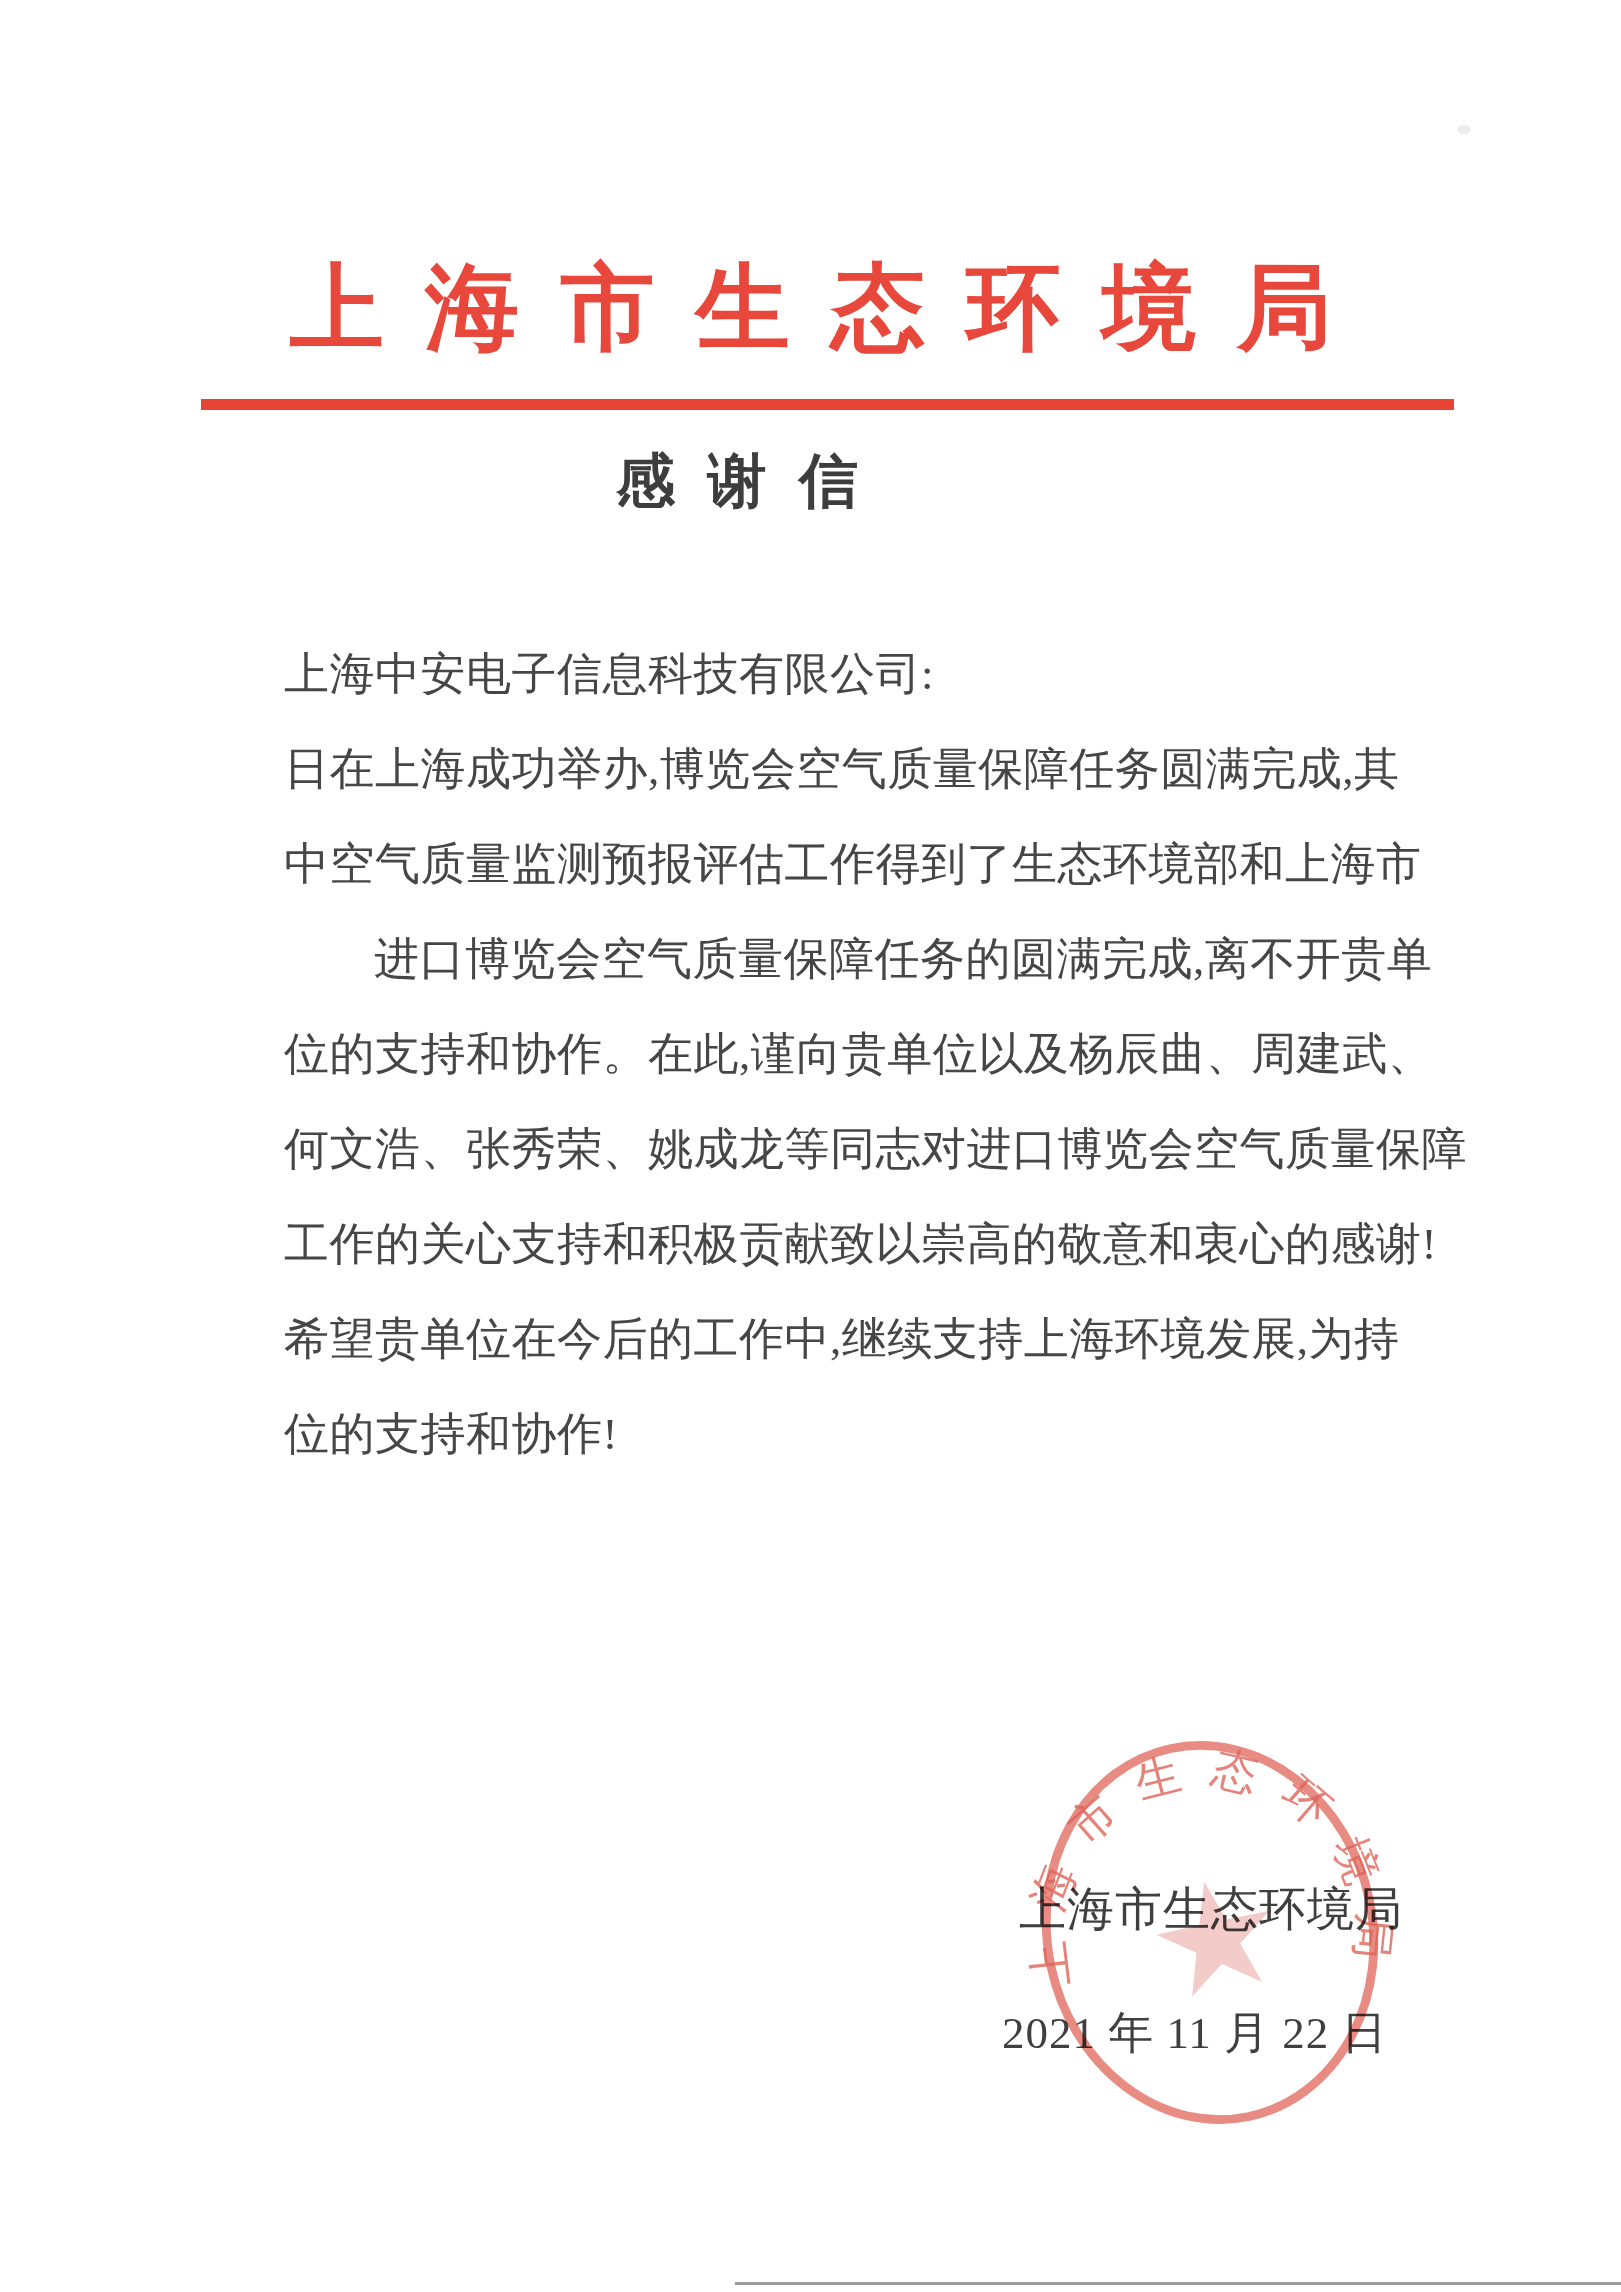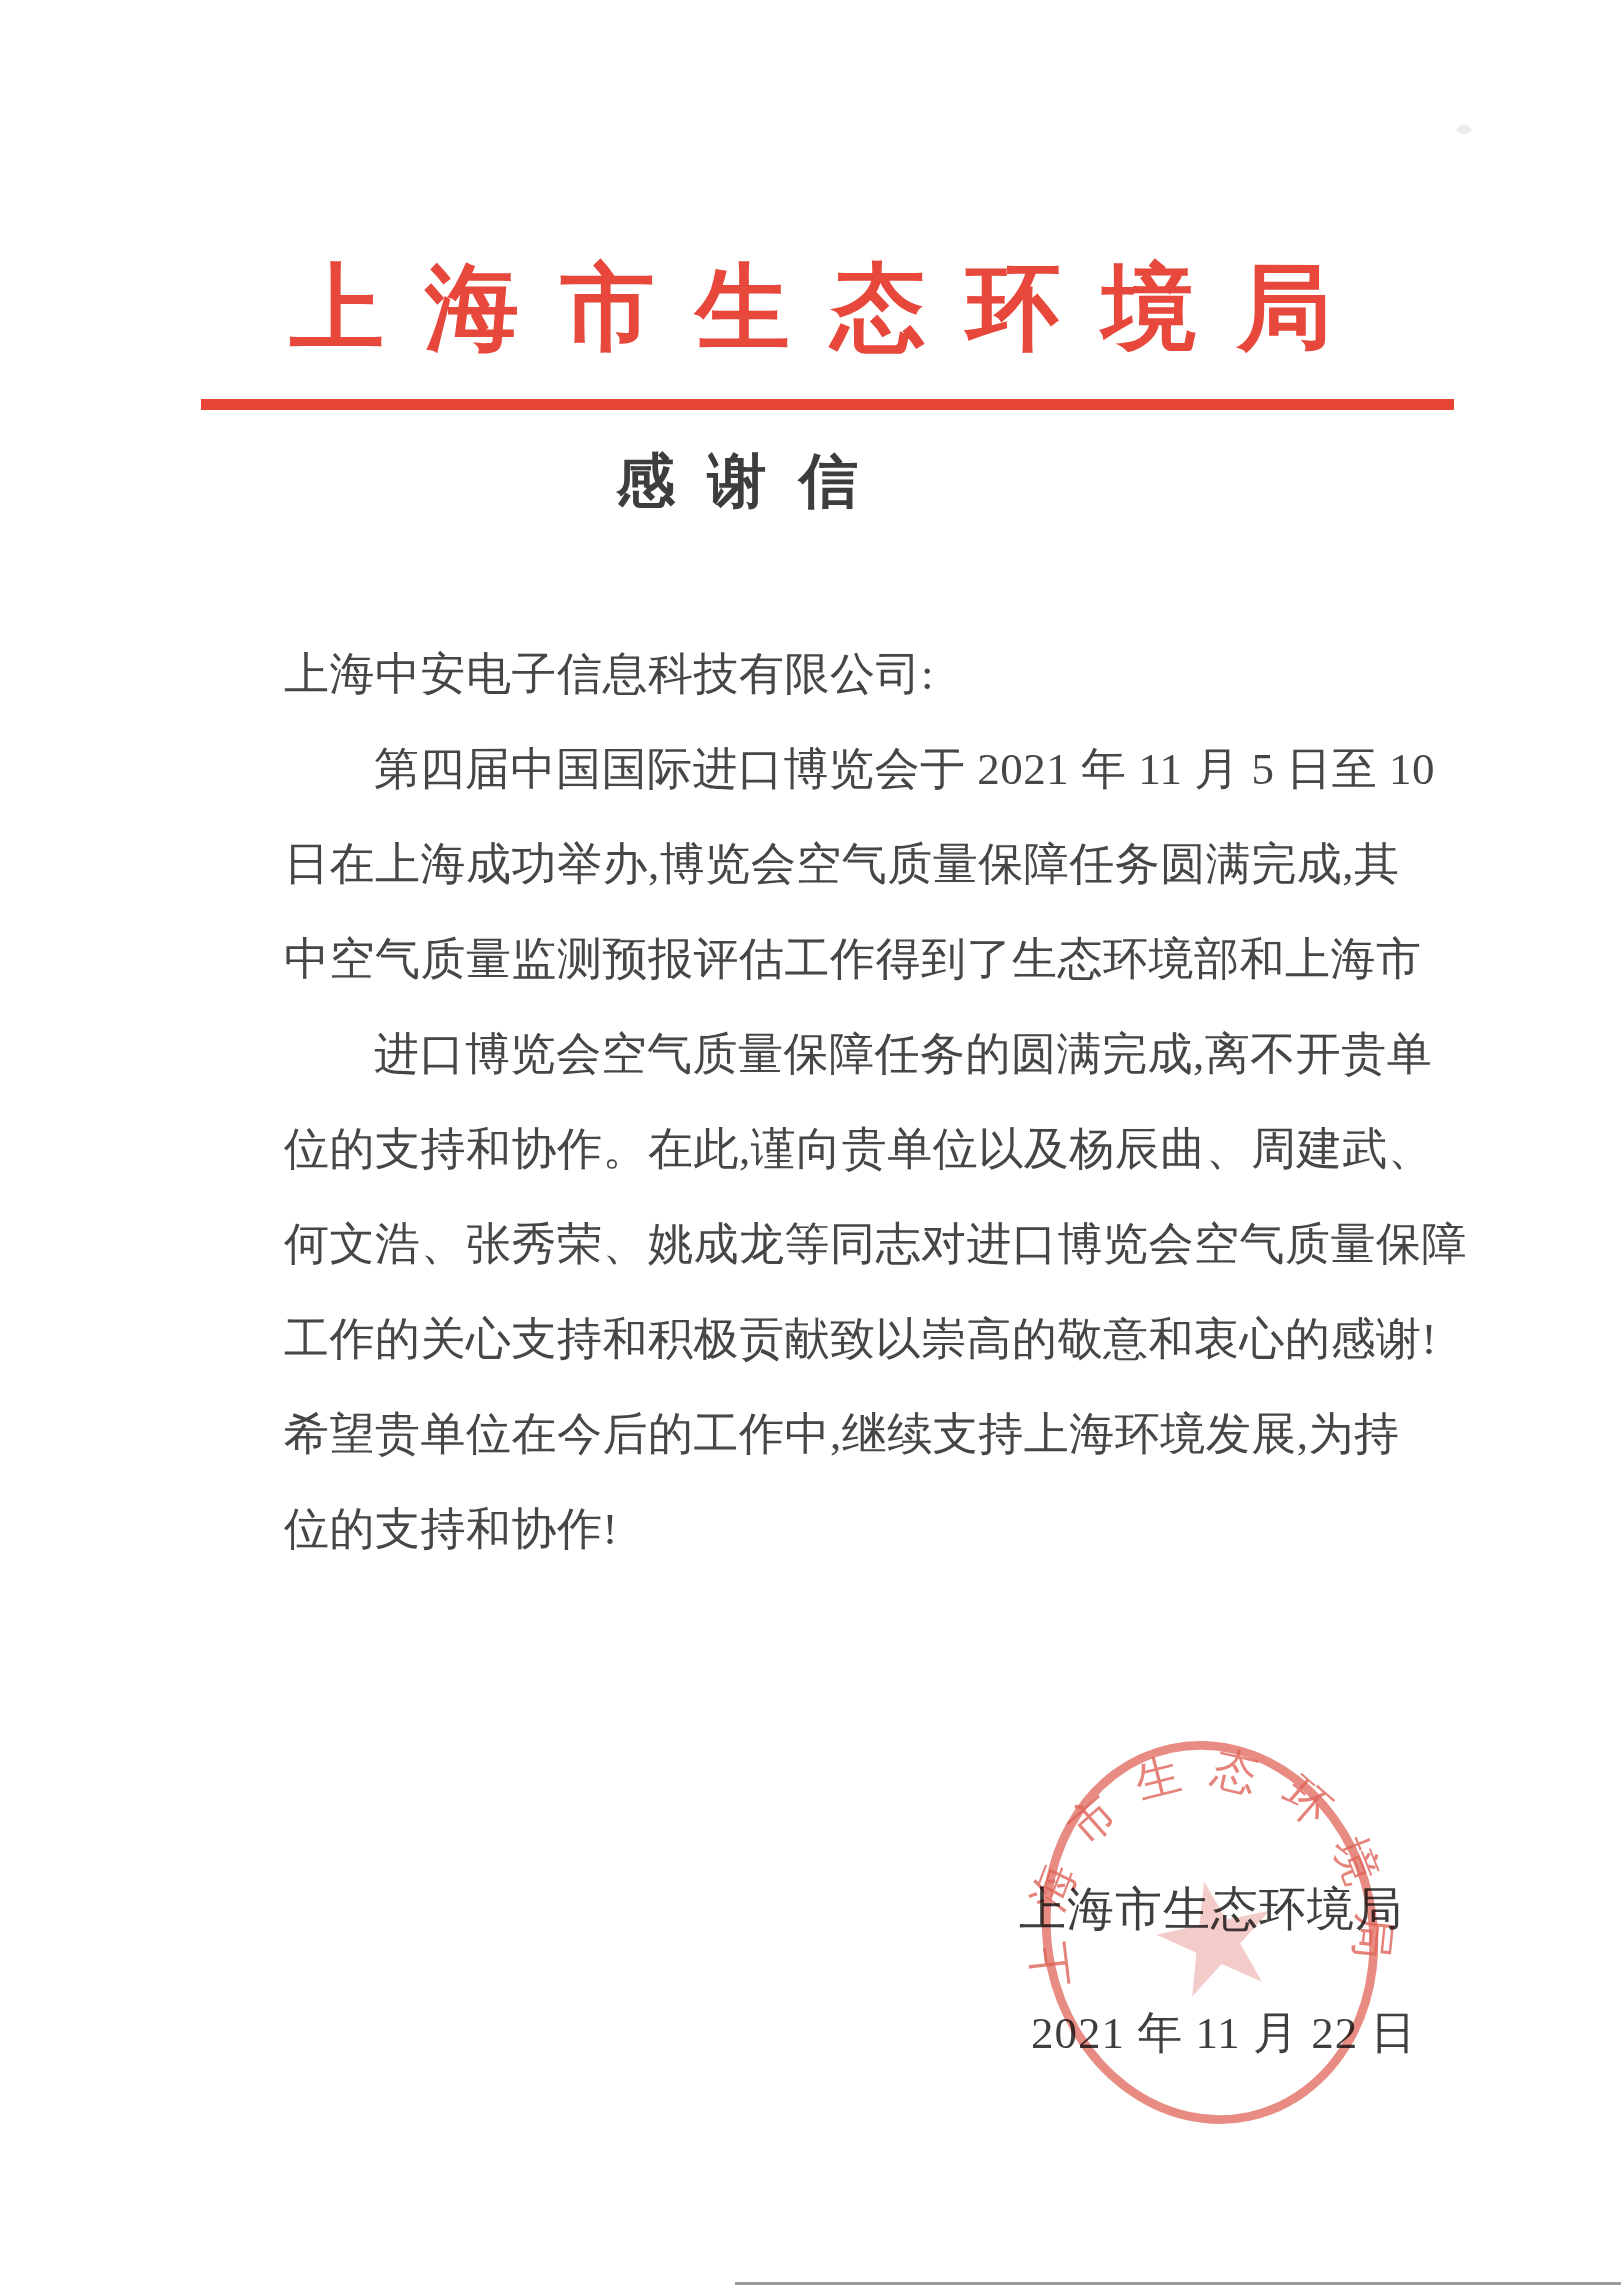--- a/index.html
+++ b/index.html
@@ -55,21 +55,20 @@
     position:absolute;left:1019px;top:1880px;
     font-size:47px;line-height:59px;color:#3f3f3f;
     letter-spacing:1px;white-space:nowrap;
     z-index:2;
   }
   .sig-date{
     position:absolute;left:1002px;top:2005px;
     font-size:45px;line-height:57px;color:#3f3f3f;
     letter-spacing:1px;white-space:nowrap;
     z-index:2;
-    margin-left:29px;
   }
 
   
   .seal{
     position:absolute;left:1014px;top:1717px;width:392px;height:431px;
     z-index:3;
     opacity:0.85;
     mix-blend-mode:multiply;
   }
 
@@ -89,21 +88,20 @@
 <div class="page">
 
   <div class="letterhead">上海市生态环境局</div>
 
   <div class="red-rule"></div>
 
   <h1 class="doc-title">感谢信</h1>
 
   <div class="letter-body">
     <div class="bline">上海中安电子信息科技有限公司:</div>
-    <div class="bline indent">第四届中国国际进口博览会于 2021 年 11 月 5 日至 10</div>
     <div class="bline">日在上海成功举办,博览会空气质量保障任务圆满完成,其</div>
     <div class="bline">中空气质量监测预报评估工作得到了生态环境部和上海市</div>
     <div class="bline indent">进口博览会空气质量保障任务的圆满完成,离不开贵单</div>
     <div class="bline">位的支持和协作。在此,谨向贵单位以及杨辰曲、周建武、</div>
     <div class="bline">何文浩、张秀荣、姚成龙等同志对进口博览会空气质量保障</div>
     <div class="bline">工作的关心支持和积极贡献致以崇高的敬意和衷心的感谢!</div>
     <div class="bline">希望贵单位在今后的工作中,继续支持上海环境发展,为持</div>
     <div class="bline">位的支持和协作!</div>
   </div>
 

